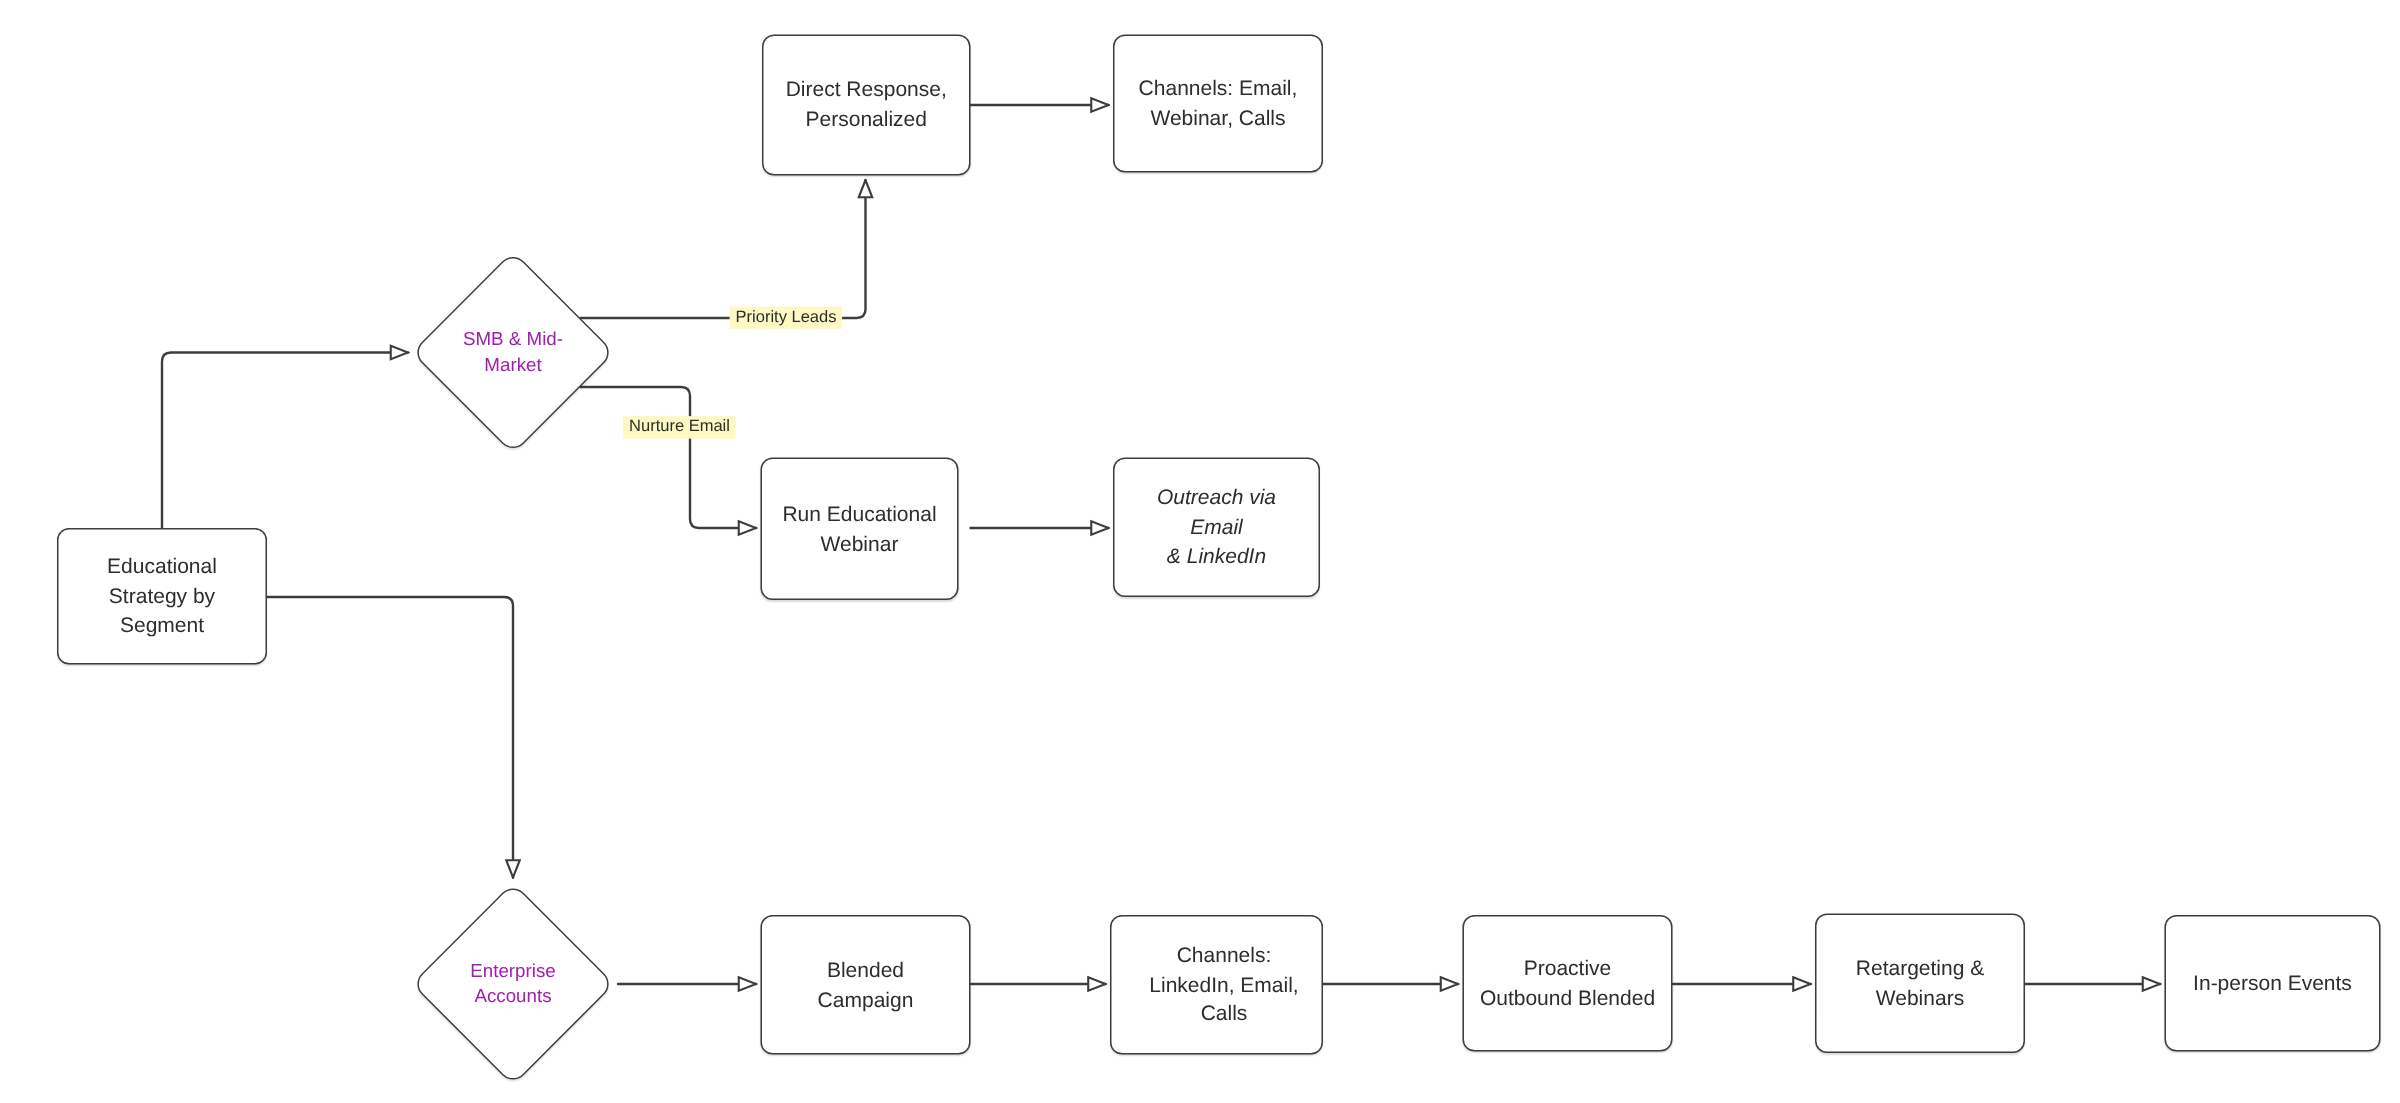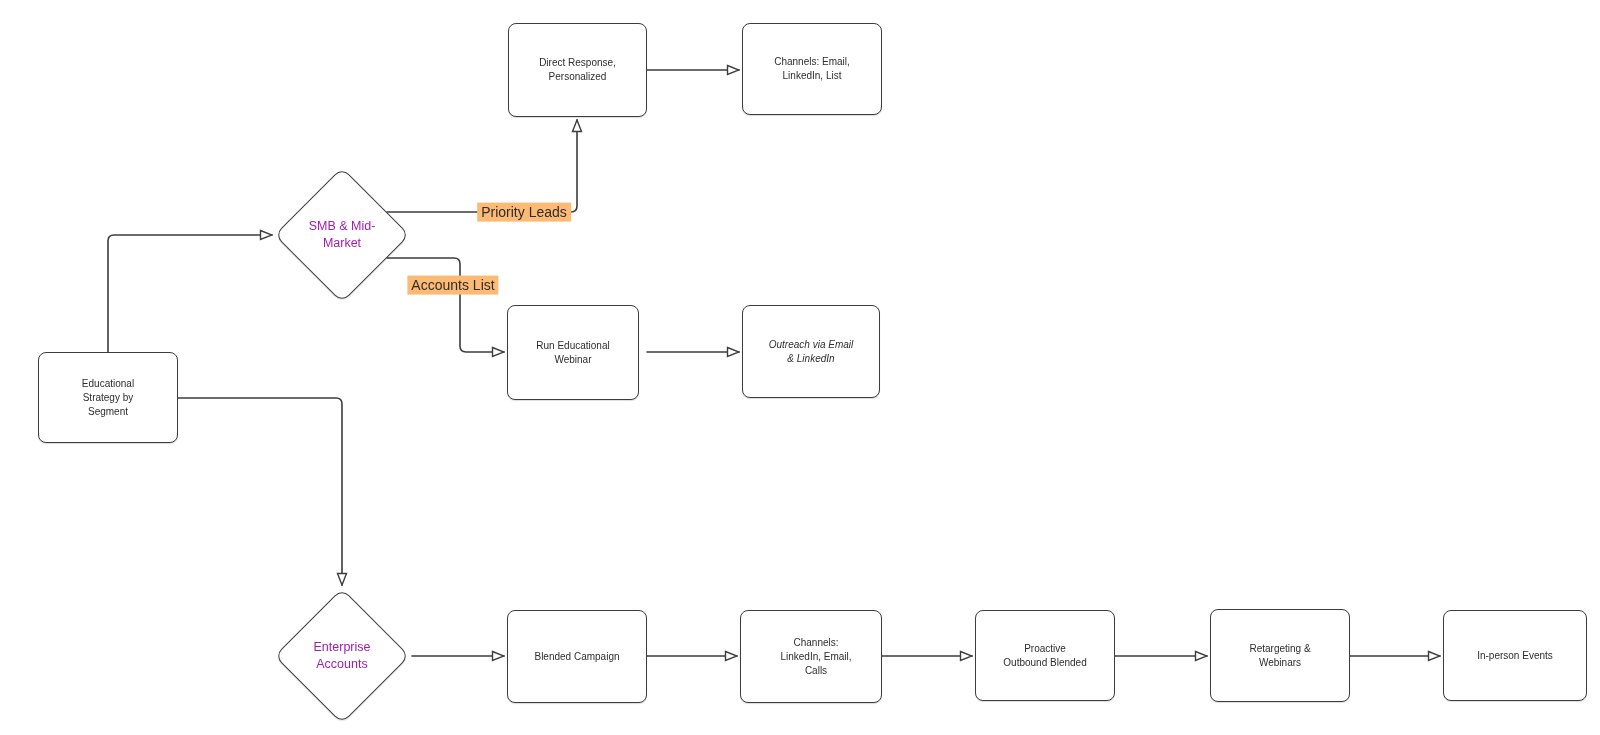--- a/index.html
+++ b/index.html
@@ -31,21 +31,21 @@
     box-sizing: border-box;
     background: #ffffff;
     border: 1.6px solid #3d3d3d;
     border-radius: 8px;
     box-shadow: 0 1px 1px rgba(0,0,0,0.14);
     display: flex;
     align-items: center;
     justify-content: center;
     text-align: center;
     color: #2d2d2d;
-    font-size: 10px;
+    font-size: 14px;
     line-height: 1.4;
     white-space: pre-line;
     padding: 4px 10px;
   }
   .diamond-wrap {
     position: absolute;
     width: 0;
     height: 0;
   }
   .diamond-shape {
@@ -72,23 +72,23 @@
     justify-content: center;
     text-align: center;
     color: #a21caf;
     font-size: 12.5px;
     line-height: 1.4;
     white-space: pre-line;
   }
   .edge-label {
     position: absolute;
     transform: translate(-50%, -50%);
-    background: #fdba74;
+    background: #fef9c3;
     color: #2d2d2d;
-    font-size: 14px;
+    font-size: 11px;
     line-height: 1.2;
     padding: 1px 4px;
     white-space: nowrap;
   }
 </style>
 </head>
 <body>
 
 <div class="canvas">
 
@@ -124,33 +124,33 @@
 
   <div class="diamond-wrap" style="left:342px; top:656px;">
     <div class="diamond-shape"></div>
     <div class="diamond-label">Enterprise
 Accounts</div>
   </div>
 
   <div class="node" style="left:508px; top:23px; width:139px; height:94px;">Direct Response,
 Personalized</div>
   <div class="node" style="left:742px; top:23px; width:140px; height:92px;">Channels: Email,
-LinkedIn, List</div>
+Webinar, Calls</div>
 
   <div class="node" style="left:507px; top:305px; width:132px; height:95px;">Run Educational
 Webinar</div>
   <div class="node" style="left:742px; top:305px; width:138px; height:93px;font-style:italic;">Outreach via Email
 &amp; LinkedIn</div>
 
   <div class="node" style="left:507px; top:610px; width:140px; height:93px;">Blended Campaign</div>
   <div class="node" style="left:740px; top:610px; width:142px; height:93px;padding-left:20px;">Channels:
 LinkedIn, Email,
 Calls</div>
   <div class="node" style="left:975px; top:610px; width:140px; height:91px;">Proactive
 Outbound Blended</div>
   <div class="node" style="left:1210px; top:609px; width:140px; height:93px;">Retargeting &amp;
 Webinars</div>
   <div class="node" style="left:1443px; top:610px; width:144px; height:91px;">In-person Events</div>
 
   <span class="edge-label" style="left:524px; top:212px;">Priority Leads</span>
-  <span class="edge-label" style="left:453px; top:285px;">Accounts List</span>
+  <span class="edge-label" style="left:453px; top:285px;">Nurture Email</span>
 
 </div>
 
 </body></html>

